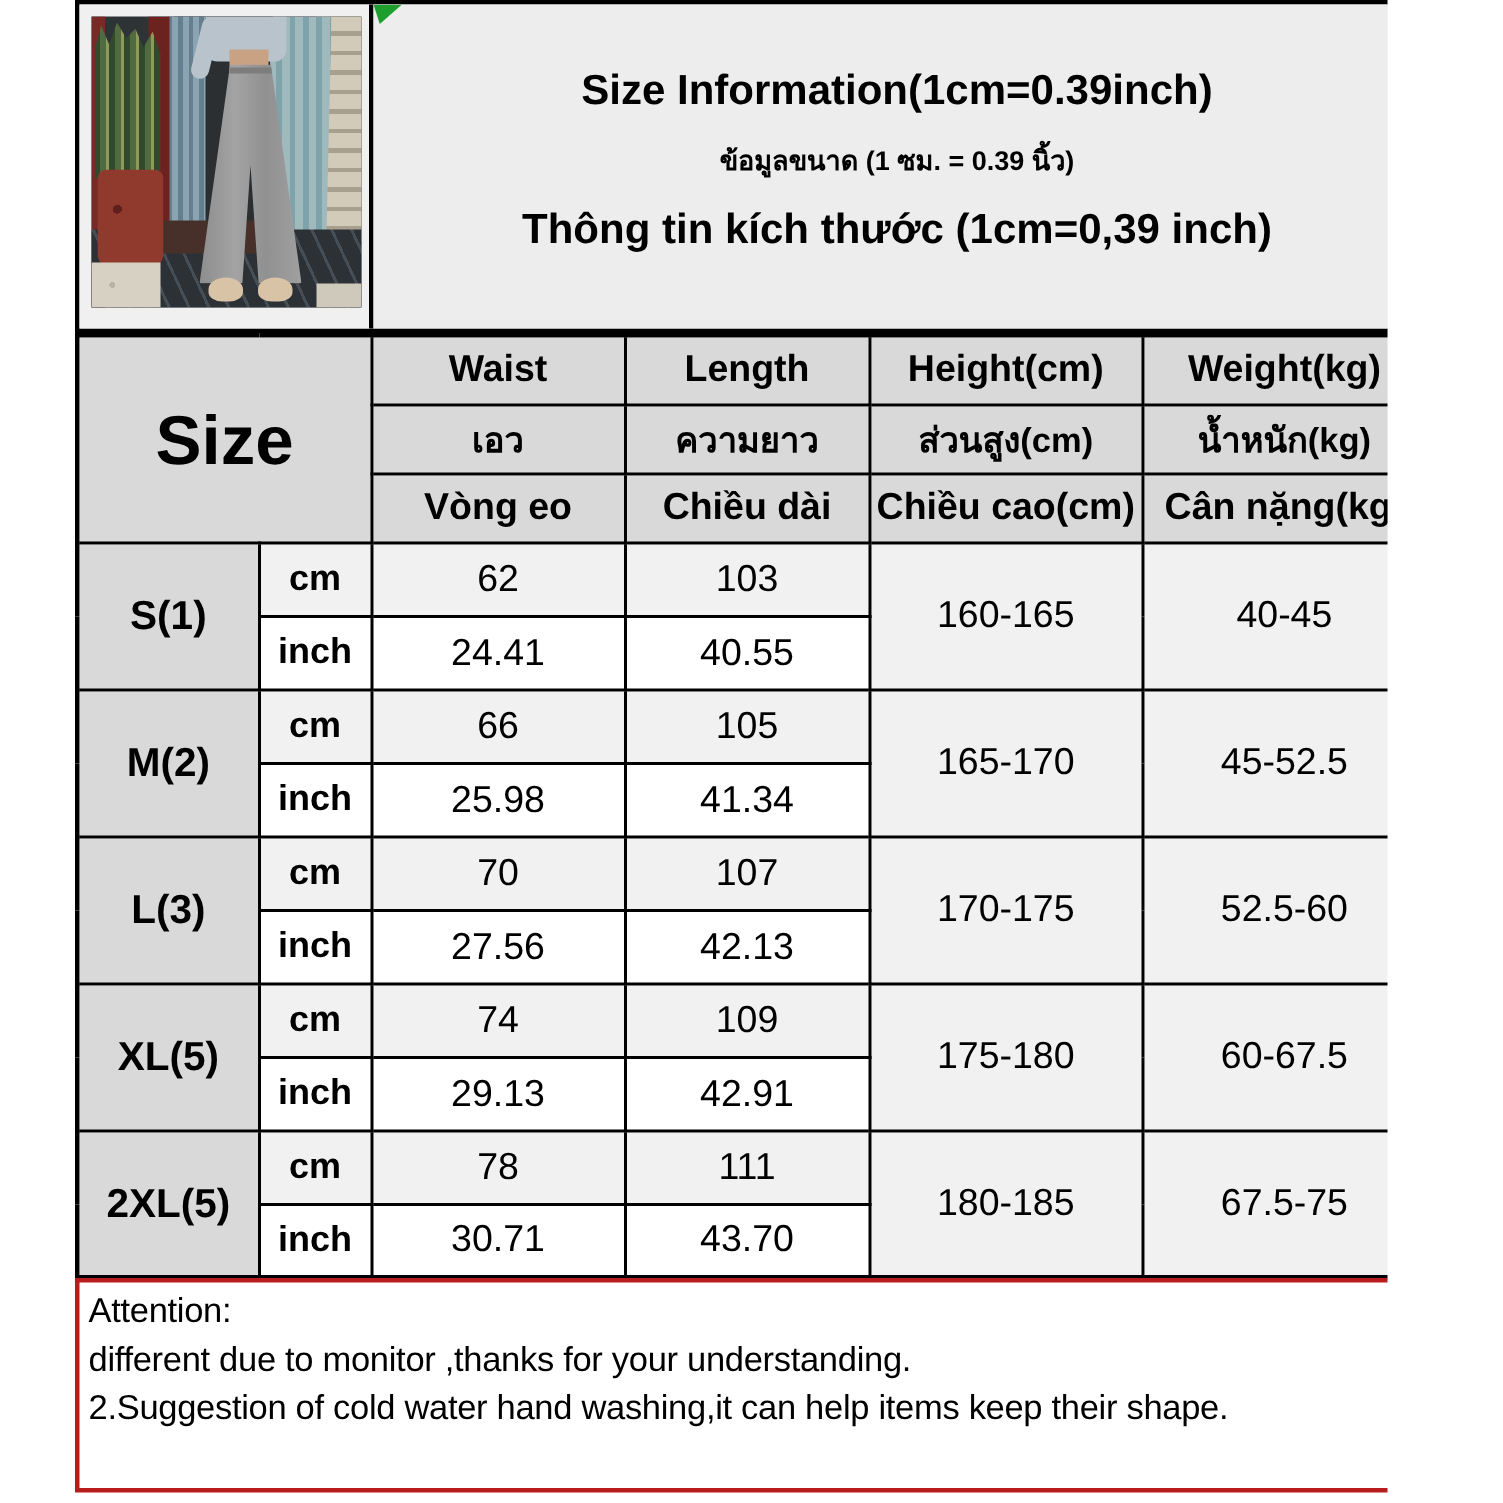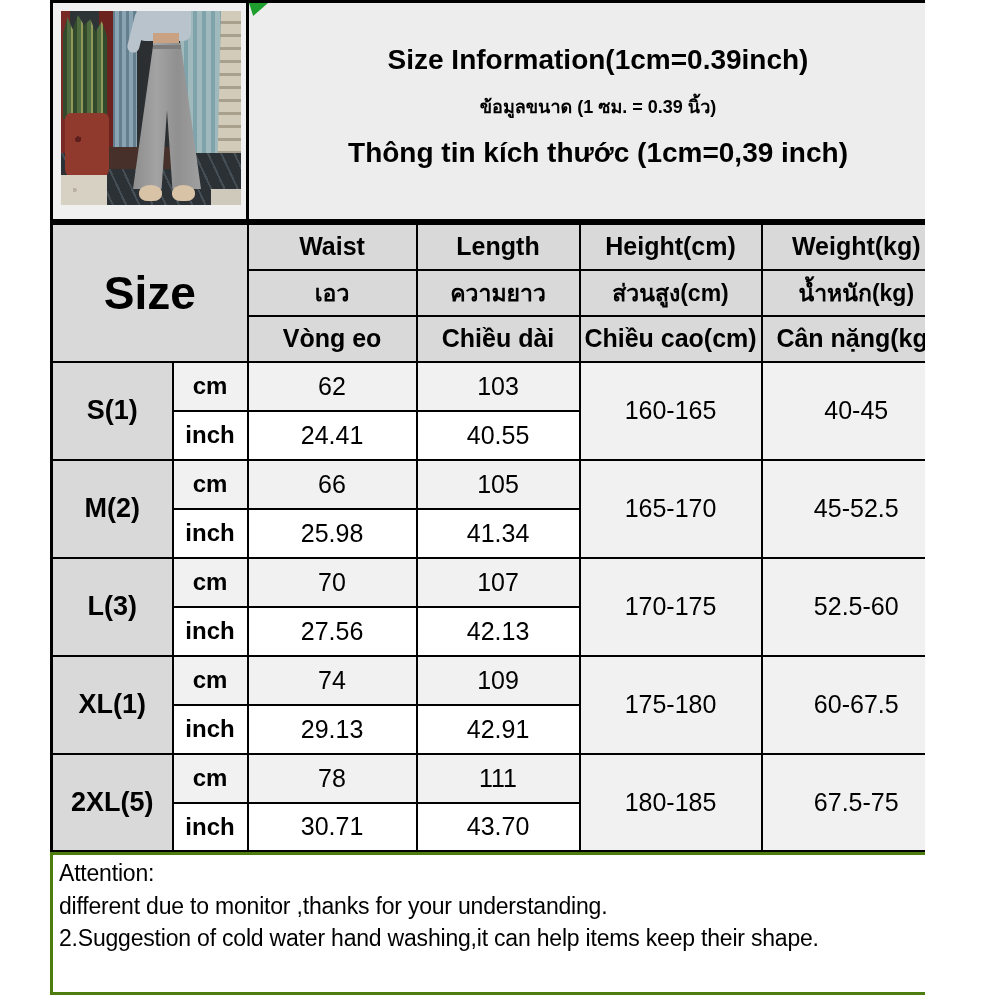--- a/index.html
+++ b/index.html
@@ -72,21 +72,21 @@
   .size-table .drow{height:49px;}
   .size-table .size-lbl{background:#d9d9d9;font-weight:bold;font-size:27px;}
   .size-table .unit{font-weight:bold;font-size:24px;}
   .size-table .val{font-size:25px;font-weight:normal;}
   .size-table .cm-bg{background:#f1f1f1;}
   .size-table .in-bg{background:#ffffff;}
   .size-table .merged{background:#f1f1f1;font-size:25px;font-weight:normal;}
   
   .attention{
     position:absolute;left:50px;top:852px;width:900px;height:143px;
-    border:3px solid #4d7c0f;box-sizing:border-box;background:#fff;
+    border:3px solid #b91c1c;box-sizing:border-box;background:#fff;
     padding:2px 6px;font-size:23px;line-height:1.42;letter-spacing:-0.2px;
   }
 </style>
 </head>
 <body>
 
 <div class="canvas">
 
   <div class="top-block">
     <div class="photo-cell">
@@ -186,21 +186,21 @@
       <td class="merged" rowspan="2">170-175</td>
       <td class="merged" rowspan="2">52.5-60</td>
     </tr>
     <tr class="drow">
       <td class="unit in-bg">inch</td>
       <td class="val in-bg">27.56</td>
       <td class="val in-bg">42.13</td>
     </tr>
 
     <tr class="drow">
-      <td class="size-lbl" rowspan="2">XL(1)</td>
+      <td class="size-lbl" rowspan="2">XL(5)</td>
       <td class="unit cm-bg">cm</td>
       <td class="val cm-bg">74</td>
       <td class="val cm-bg">109</td>
       <td class="merged" rowspan="2">175-180</td>
       <td class="merged" rowspan="2">60-67.5</td>
     </tr>
     <tr class="drow">
       <td class="unit in-bg">inch</td>
       <td class="val in-bg">29.13</td>
       <td class="val in-bg">42.91</td>

